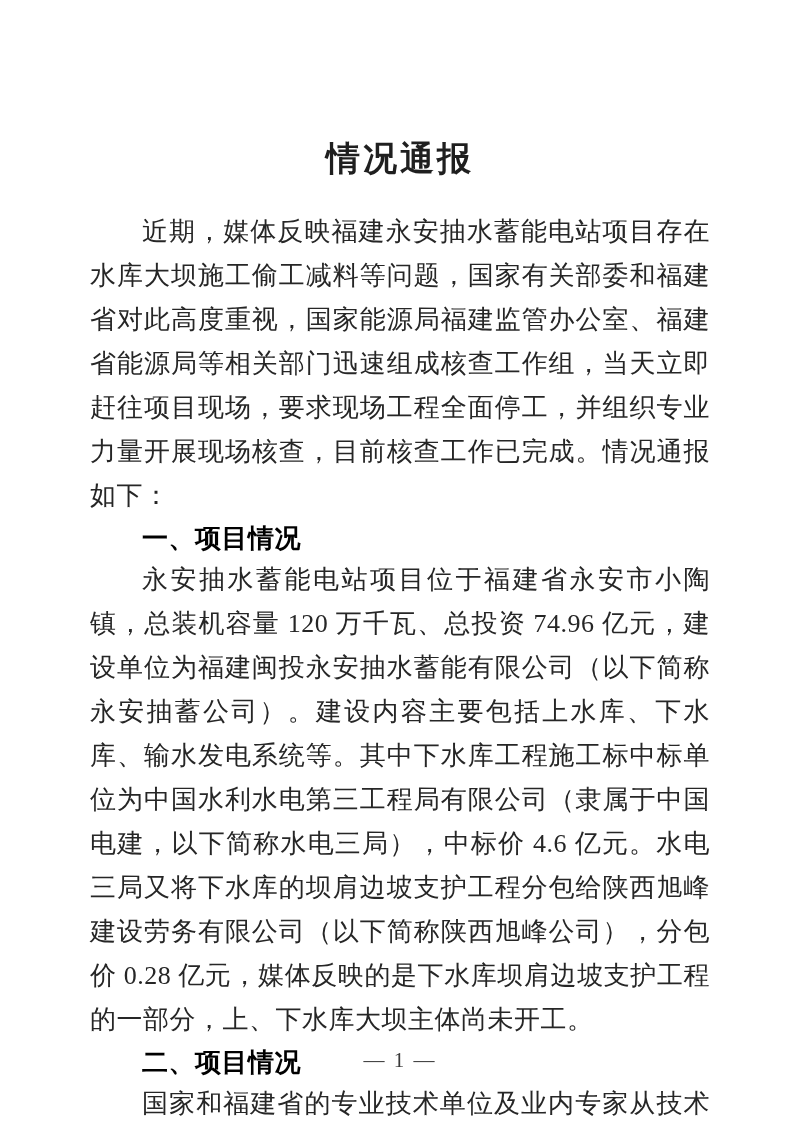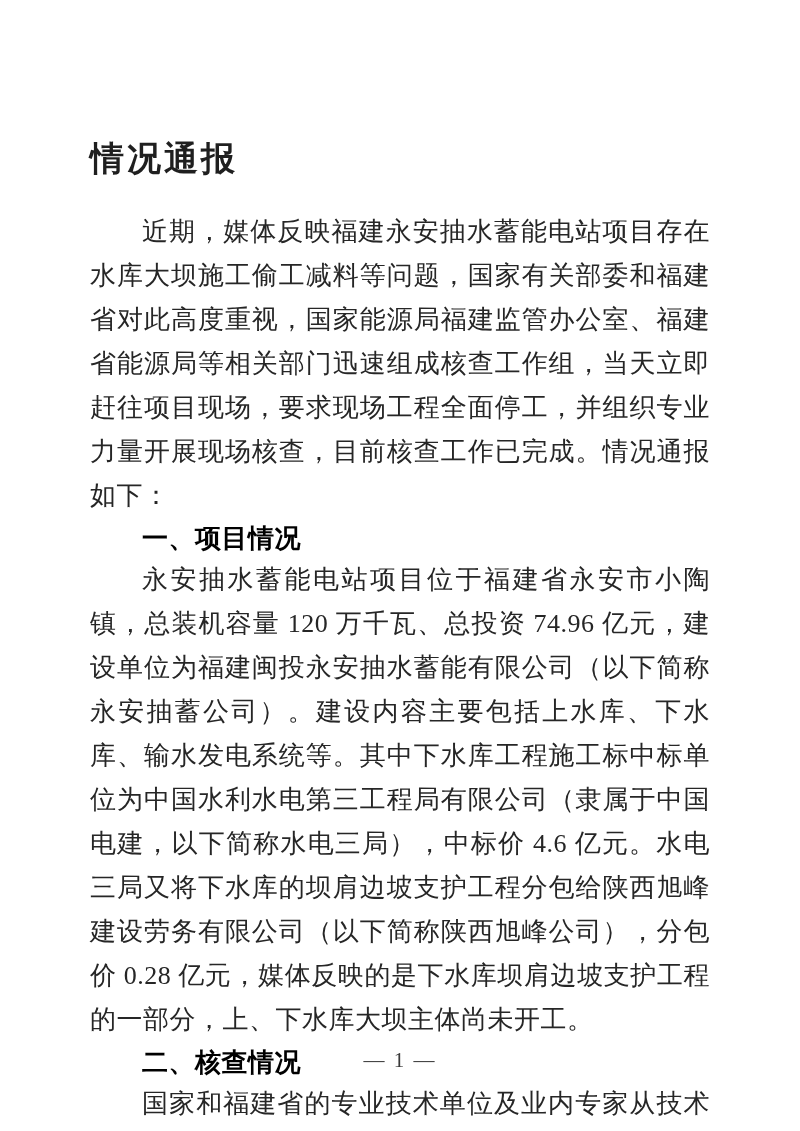--- a/index.html
+++ b/index.html
@@ -26,20 +26,21 @@
   }
   .doc {
     width: 620px;
     margin: 0 auto;
   }
   .doc-title {
     font-family: "Liberation Serif", serif;
     font-weight: 700;
     font-size: 34px;
     letter-spacing: 3px;
+    text-align: center;
     color: #1f1f1f;
     margin: 136px 0 0 0;
   }
   .doc-body {
     margin-top: 28px;
   }
   .para {
     font-family: "Liberation Serif", serif;
     font-size: 26px;
     line-height: 44px;
@@ -82,21 +83,21 @@
     <h2 class="doc-title">情况通报</h2>
 
     <div class="doc-body">
 
       <p class="para">近期，媒体反映福建永安抽水蓄能电站项目存在水库大坝施工偷工减料等问题，国家有关部委和福建省对此高度重视，国家能源局福建监管办公室、福建省能源局等相关部门迅速组成核查工作组，当天立即赶往项目现场，要求现场工程全面停工，并组织专业力量开展现场核查，目前核查工作已完成。情况通报如下：</p>
 
       <p class="section-heading">一、项目情况</p>
 
       <p class="para">永安抽水蓄能电站项目位于福建省永安市小陶镇，总装机容量 120 万千瓦、总投资 74.96 亿元，建设单位为福建闽投永安抽水蓄能有限公司（以下简称永安抽蓄公司）。建设内容主要包括上水库、下水库、输水发电系统等。其中下水库工程施工标中标单位为中国水利水电第三工程局有限公司（隶属于中国电建，以下简称水电三局），中标价 4.6 亿元。水电三局又将下水库的坝肩边坡支护工程分包给陕西旭峰建设劳务有限公司（以下简称陕西旭峰公司），分包价 0.28 亿元，媒体反映的是下水库坝肩边坡支护工程的一部分，上、下水库大坝主体尚未开工。</p>
 
-      <p class="section-heading">二、核查情况</p>
+      <p class="section-heading">二、项目情况</p>
 
       <p class="para">国家和福建省的专业技术单位及业内专家从技术和管理两方面对相关单位落实项目监管制度、执行技术标准规范情况等关</p>
 
     </div>
 
   </div>
 
   <div class="page-number">— 1 —</div>
 
 </div>

